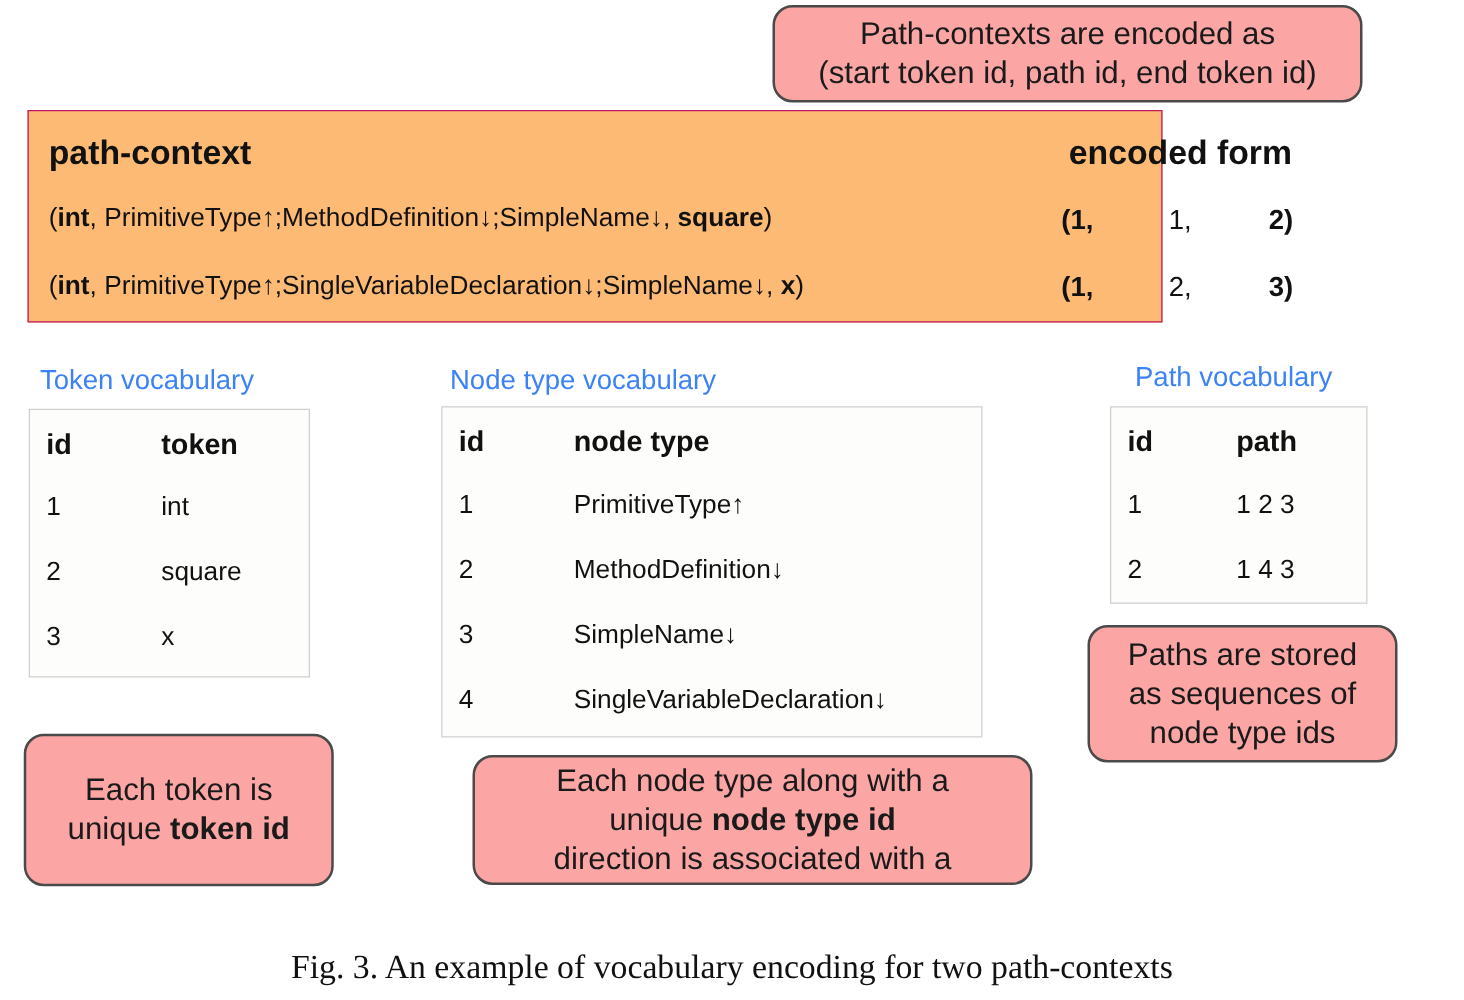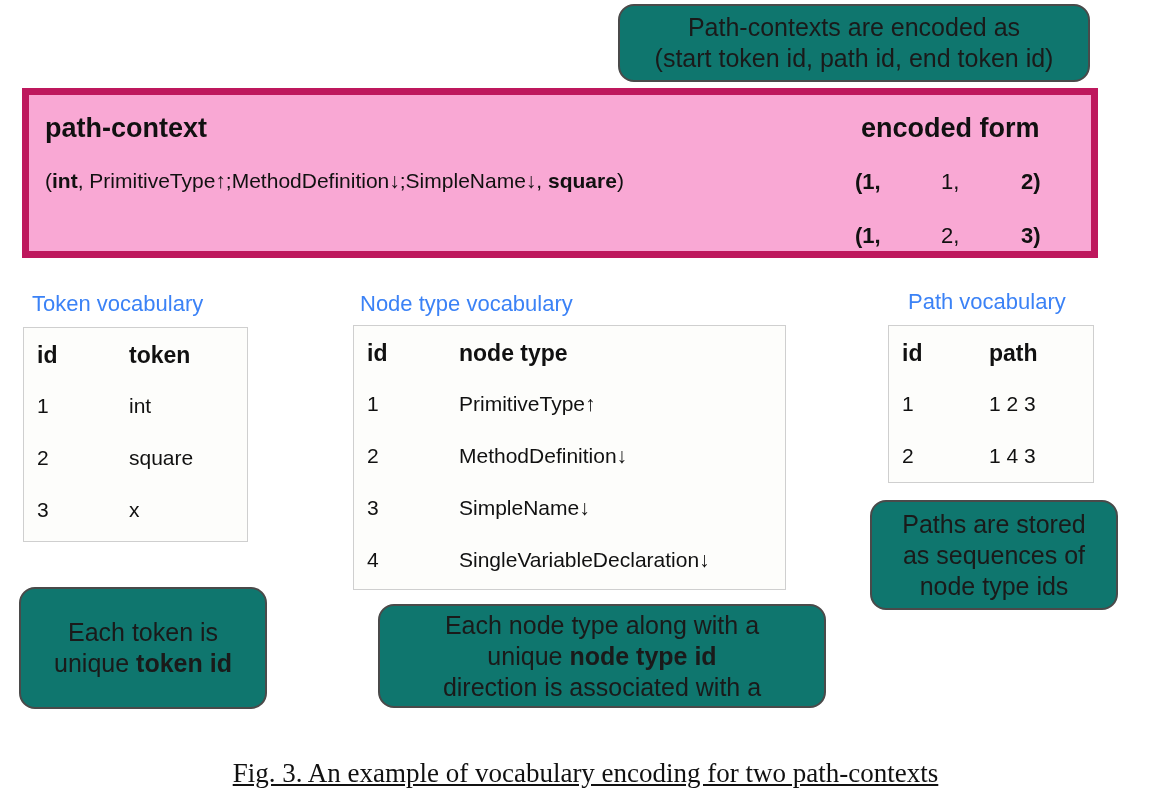--- a/index.html
+++ b/index.html
@@ -15,21 +15,21 @@
     color: #111111;
     overflow: hidden;
   }
 
   
   .callout {
     position: absolute;
     box-sizing: border-box;
     border: 2px solid #4a4a4a;
     border-radius: 16px;
-    background: #0f766e;
+    background: #fca5a5;
     display: flex;
     flex-direction: column;
     align-items: center;
     justify-content: center;
     text-align: center;
     font-size: 25px;
     line-height: 1.24;
     color: #1a1a1a;
   }
   .callout .ln { display: block; white-space: nowrap; }
@@ -53,25 +53,25 @@
     font-size: 22px;
     color: #3b82f6;
     white-space: nowrap;
   }
 
   
   #pc-table {
     position: absolute;
     left: 22px;
     top: 88px;
-    width: 1076px;
+    width: 908px;
     height: 170px;
     box-sizing: border-box;
-    border: 7px solid #be185d;
-    background: #f9a8d4;
+    border: 1px solid #be185d;
+    background: #fdba74;
   }
   #pc-table .cell {
     position: absolute;
     white-space: nowrap;
   }
   .pc-head { font-size: 27px; font-weight: bold; }
   .pc-body { font-size: 21px; }
   .pc-body b { font-weight: bold; }
   .enc { font-size: 22px; }
   .enc b { font-weight: bold; }
@@ -84,21 +84,20 @@
   #caption {
     position: absolute;
     left: 0;
     top: 758px;
     width: 1171px;
     text-align: center;
     font-family: "Liberation Serif", serif;
     font-size: 27px;
     color: #111111;
     white-space: nowrap;
-    text-decoration: underline;
   }
 </style>
 </head>
 <body>
 
 <div class="callout" id="callout-path-context" style="left:618px; top:4px; width:472px; height:78px;">
   <span class="ln">Path-contexts are encoded as</span>
   <span class="ln">(start token id, path id, end token id)</span>
 </div>
 
@@ -113,20 +112,23 @@
   <div class="cell enc" style="left:826px; top:74px;">
     <b>(1,</b>
   </div>
   <div class="cell enc" style="left:912px; top:74px;">
     <span>1,</span>
   </div>
   <div class="cell enc" style="left:992px; top:74px;">
     <b>2)</b>
   </div>
 
+  <div class="cell pc-body" style="left:16px; top:128px;">
+    <span>(</span><b>int</b><span>, PrimitiveType↑;SingleVariableDeclaration↓;SimpleName↓, </span><b>x</b><span>)</span>
+  </div>
   <div class="cell enc" style="left:826px; top:128px;">
     <b>(1,</b>
   </div>
   <div class="cell enc" style="left:912px; top:128px;">
     <span>2,</span>
   </div>
   <div class="cell enc" style="left:992px; top:128px;">
     <b>3)</b>
   </div>
 </div>

